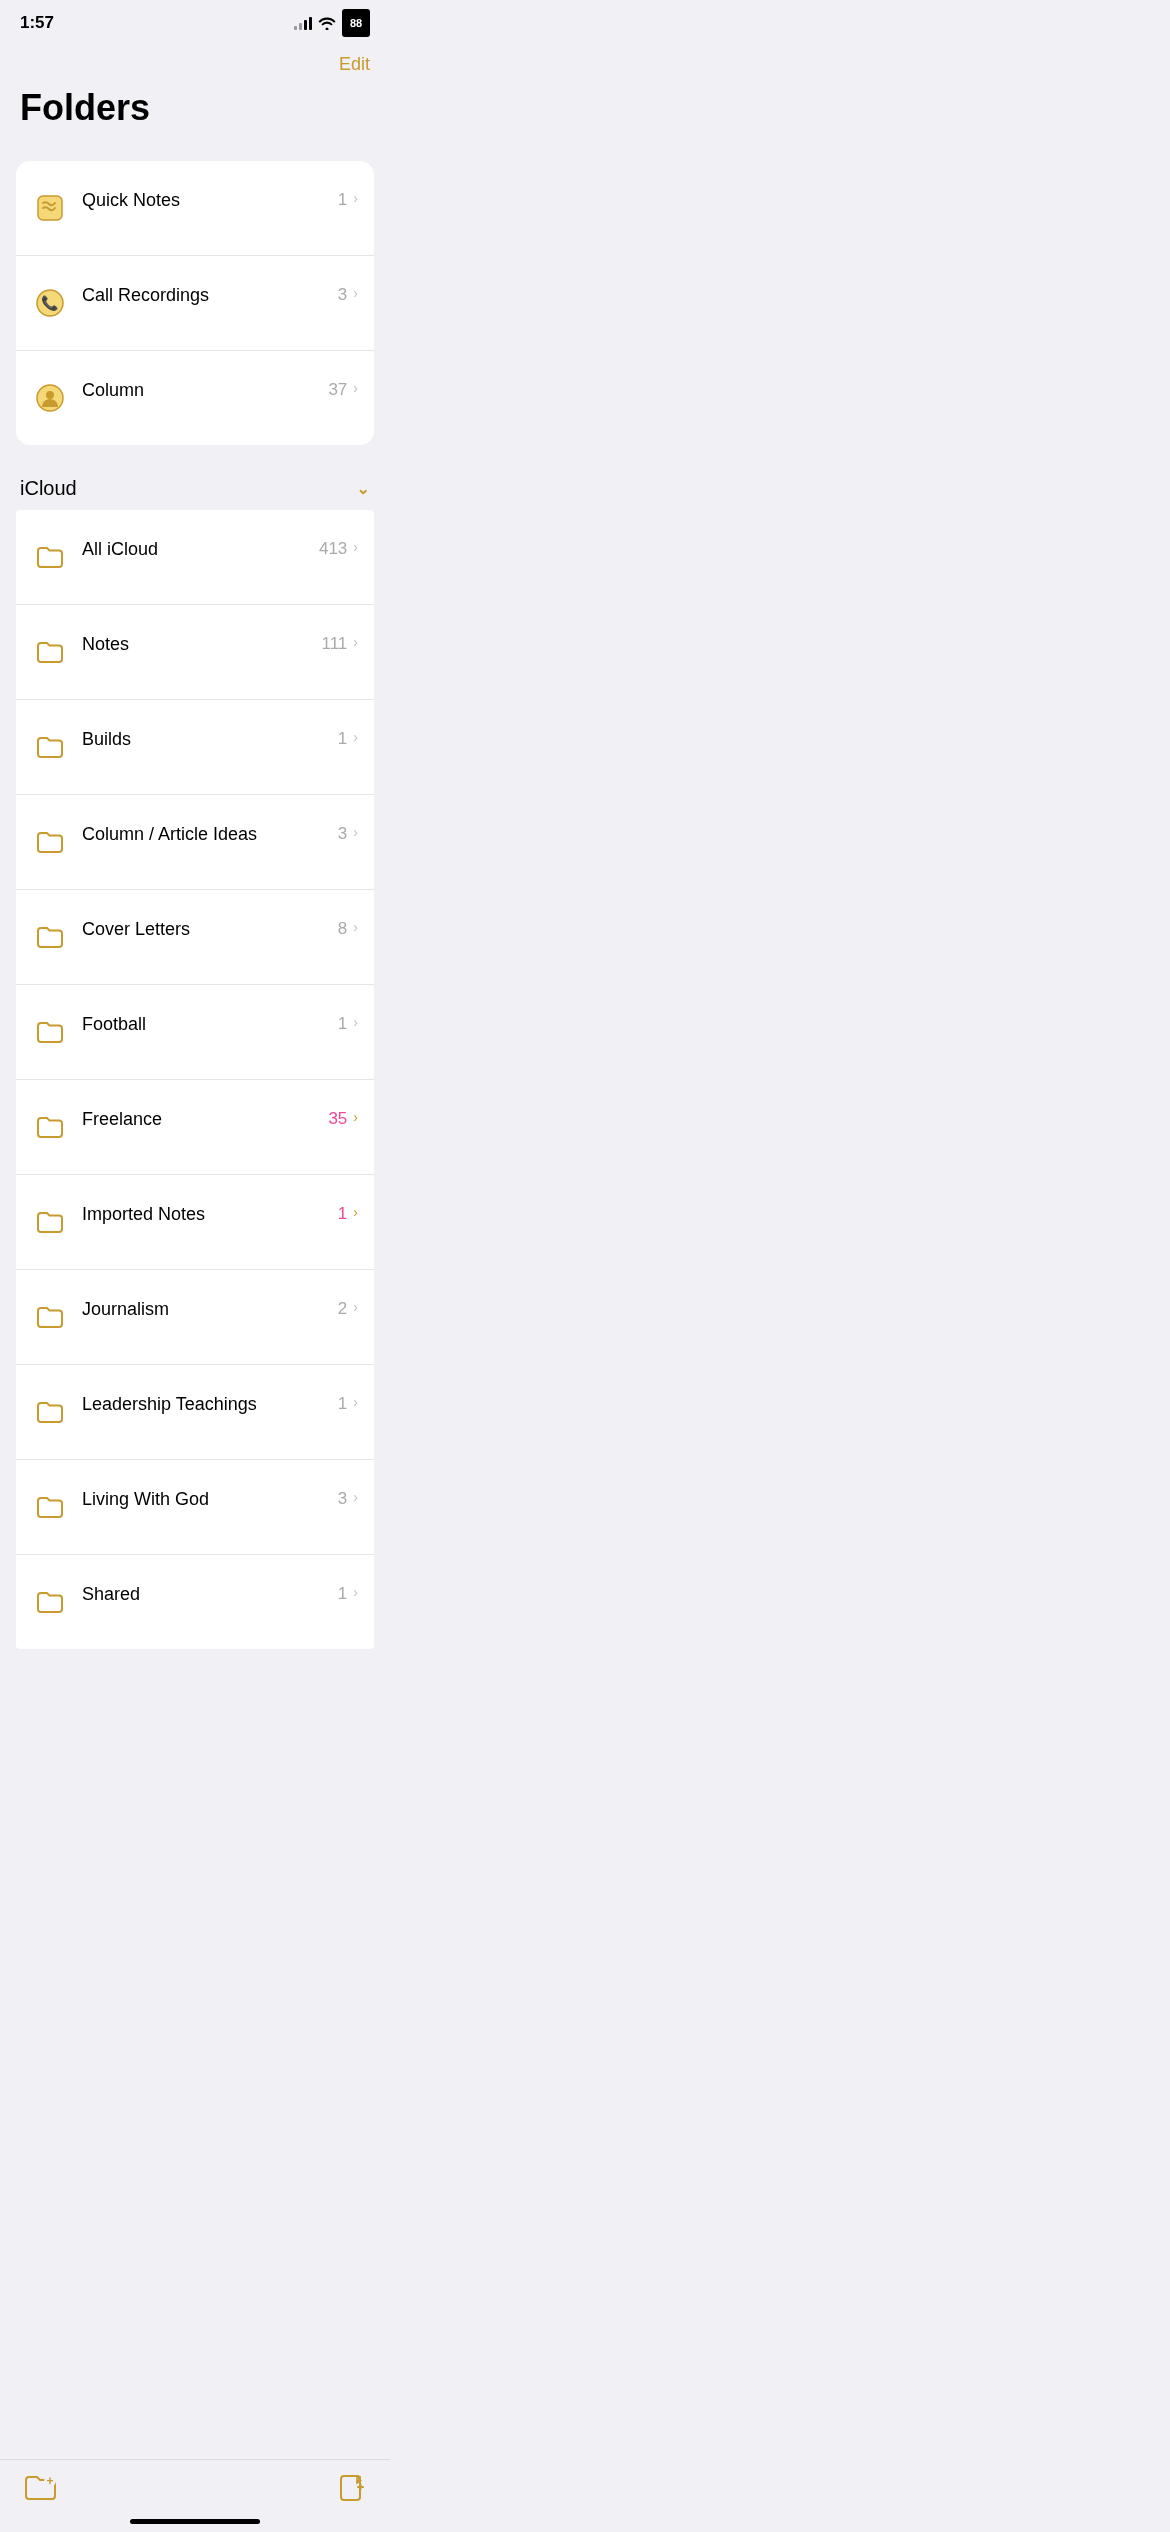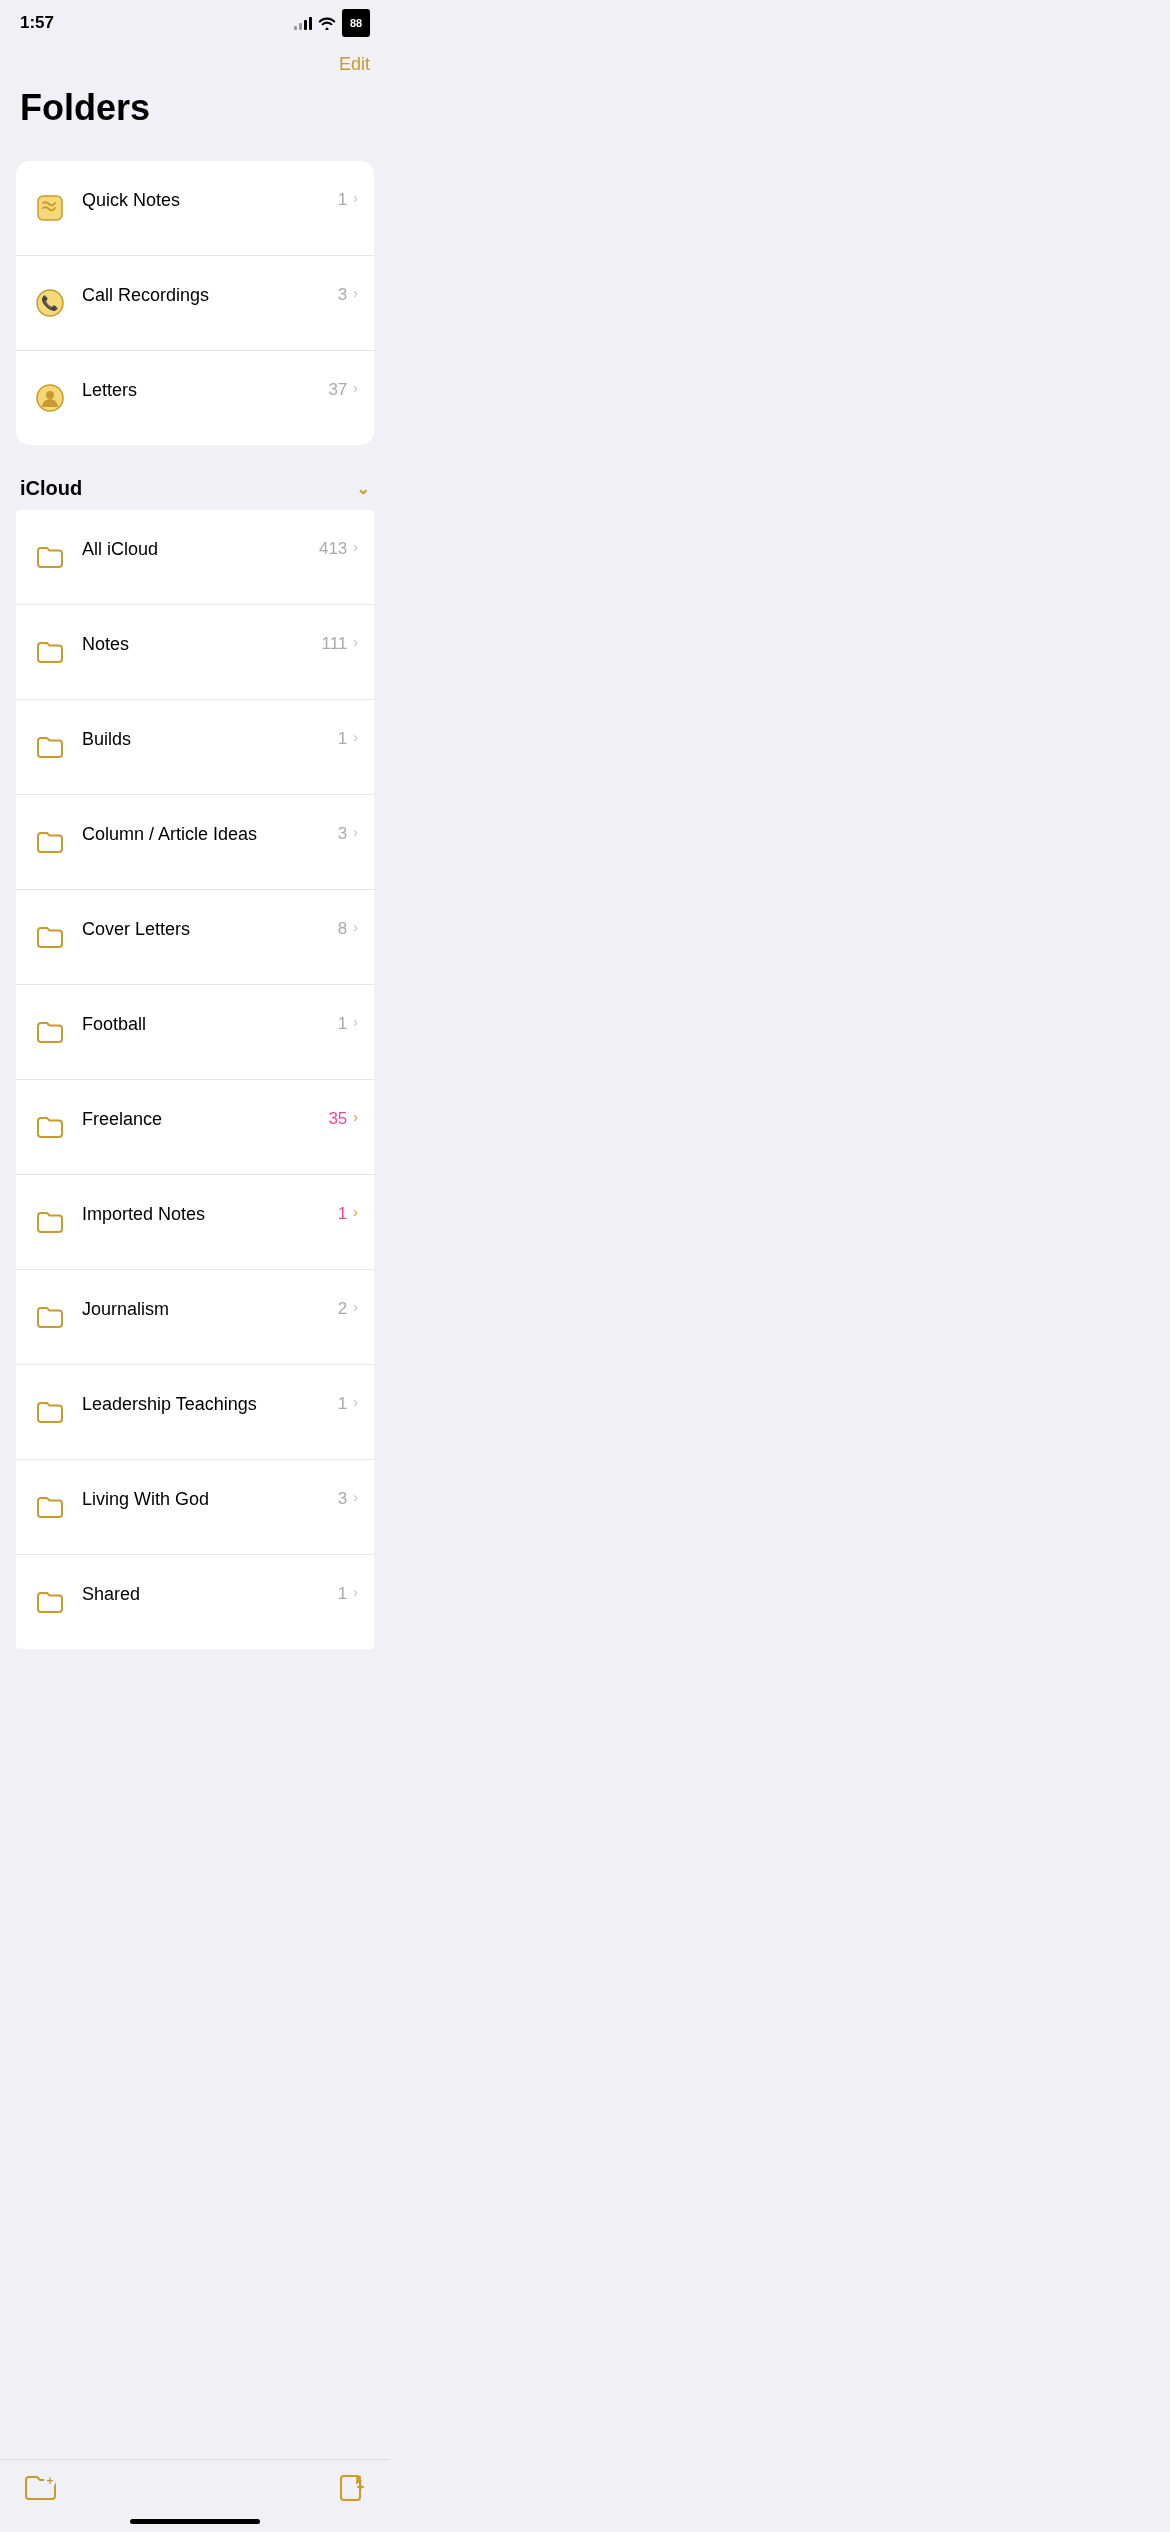--- a/index.html
+++ b/index.html
@@ -135,21 +135,21 @@
 
     
     .icloud-header {
       display: flex;
       justify-content: space-between;
       align-items: center;
       padding: 8px 20px 10px 20px;
     }
     .icloud-title {
       font-size: 20px;
-      font-weight: 700;
+      font-weight: 400;
       color: #000;
     }
     .icloud-chevron {
       color: #c99a2e;
       font-size: 16px;
       font-weight: 700;
     }
 
     .icloud-list {
       background: #fff;
@@ -252,21 +252,21 @@
   </div>
 
   <div class="folder-row">
     <div class="folder-icon-wrap">
       <svg width="30" height="30" viewBox="0 0 30 30">
         <circle cx="15" cy="15" r="13" fill="#f5d978" stroke="#c99a2e" stroke-width="1.5"></circle>
         <circle cx="15" cy="12" r="4" fill="#c99a2e"></circle>
         <path d="M7 24c0-4.4 3.6-8 8-8s8 3.6 8 8" fill="#c99a2e"></path>
       </svg>
     </div>
-    <span class="folder-label">Letters</span>
+    <span class="folder-label">Column</span>
     <span class="folder-count">37</span>
     <span class="chevron">›</span>
   </div>
 </div>
 
 <div class="icloud-header">
   <span class="icloud-title">iCloud</span>
   <span class="icloud-chevron">⌄</span>
 </div>
 

